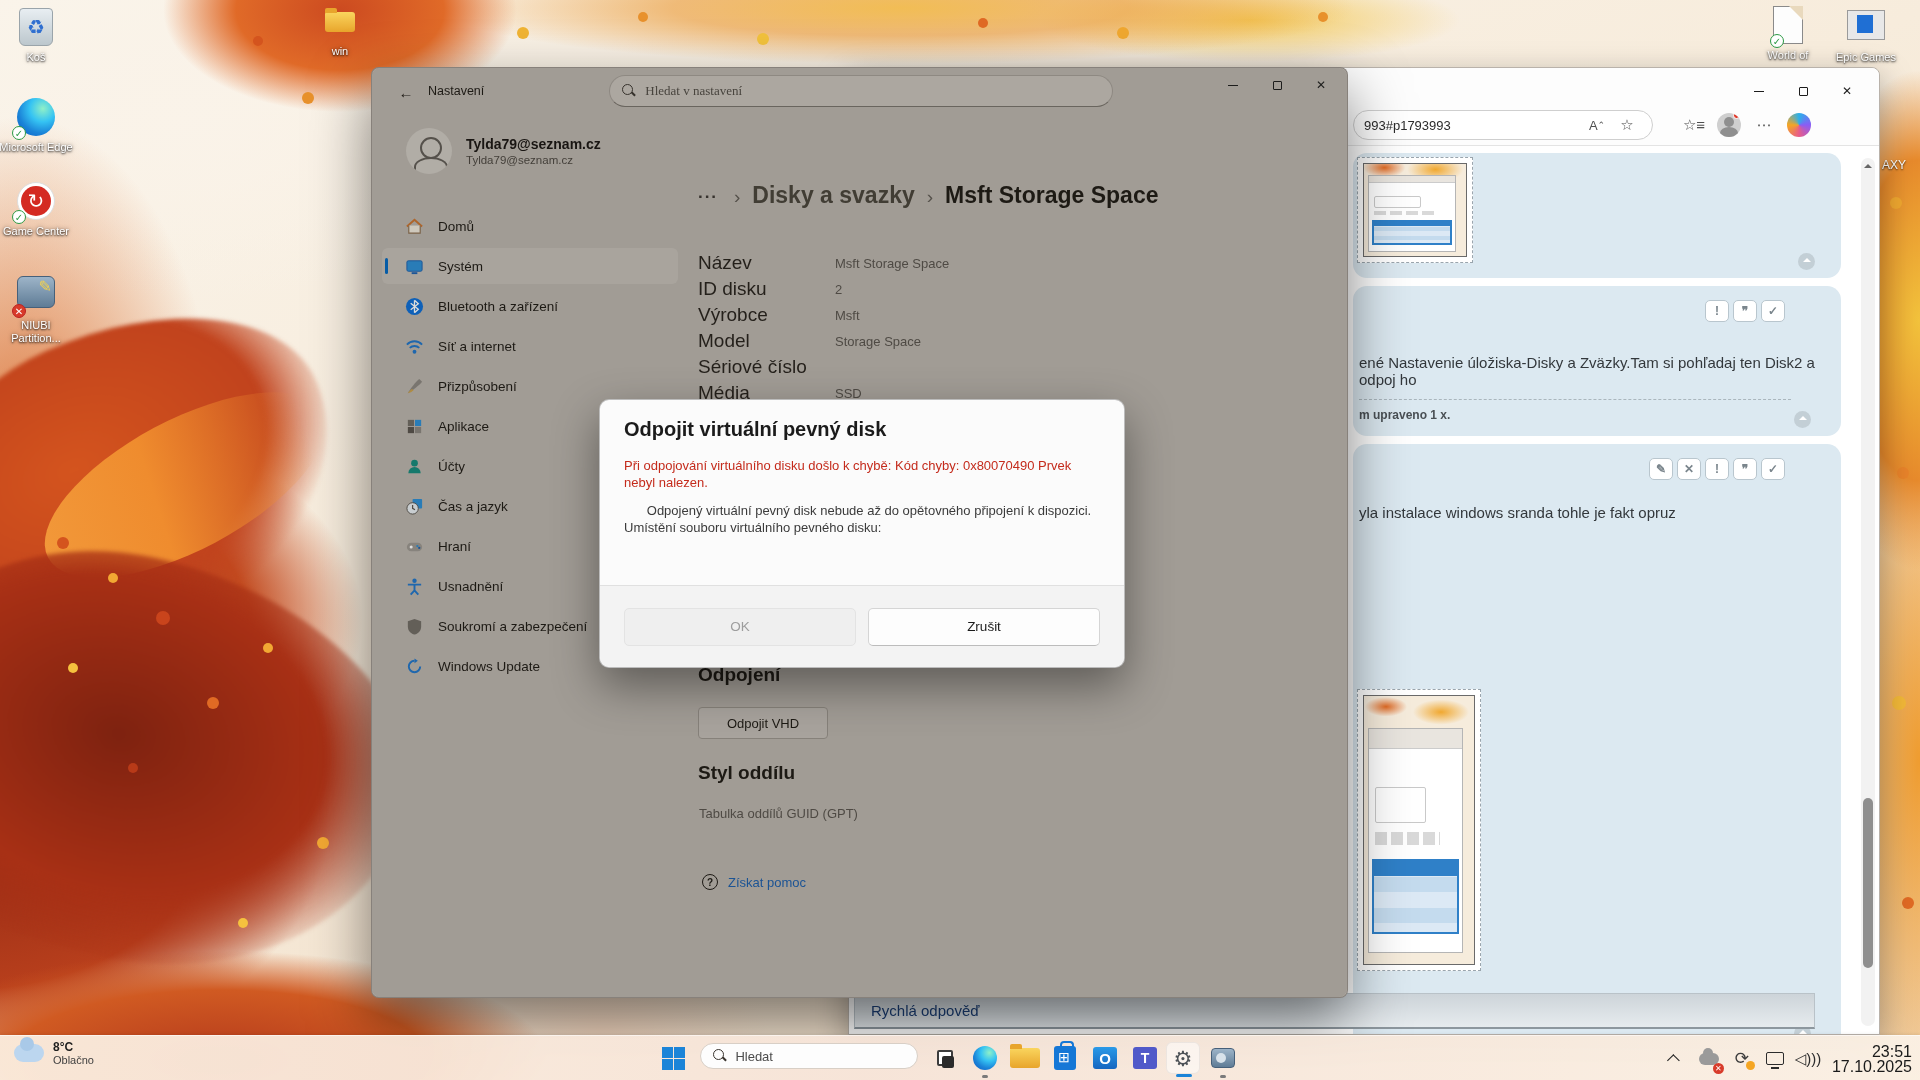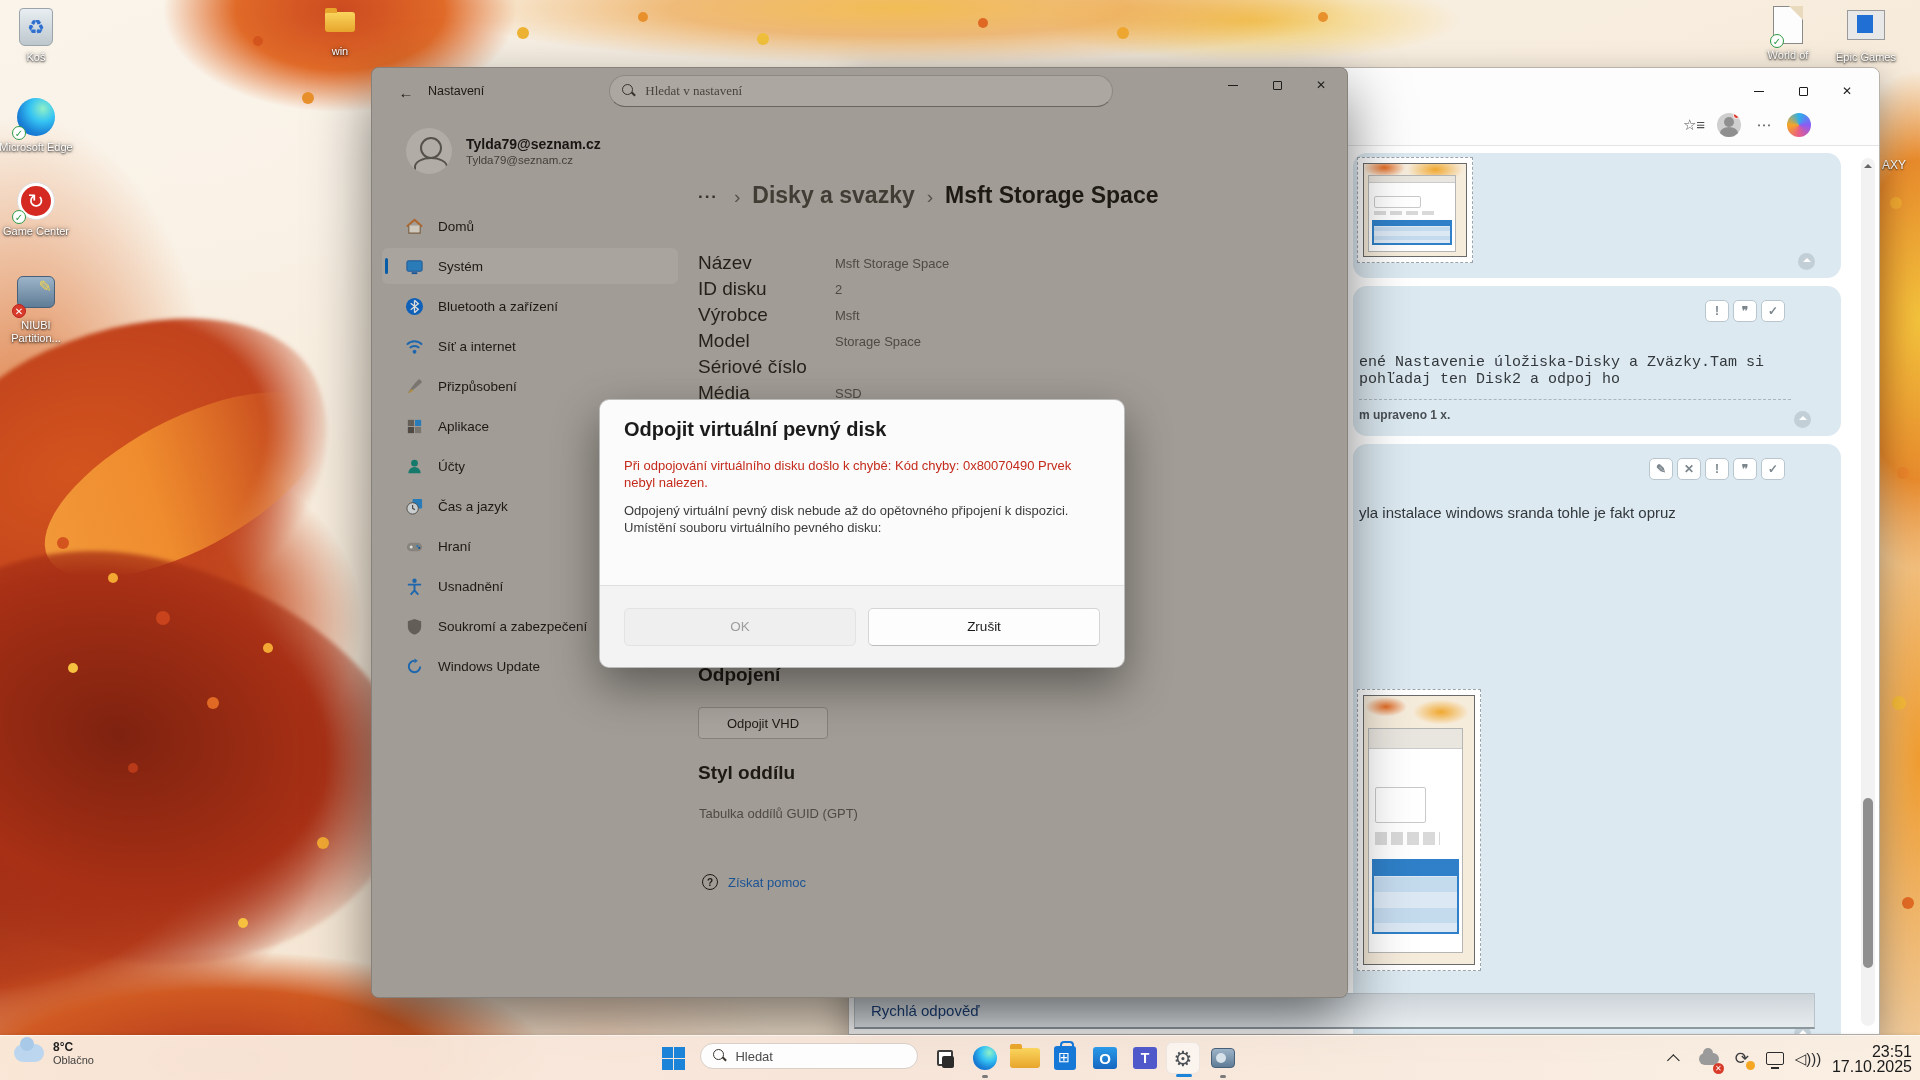--- a/index.html
+++ b/index.html
@@ -165,21 +165,21 @@
   .help-ico { width:16px; height:16px; border:1.5px solid #1c1813; border-radius:50%; color:#1c1813; font-size:10px; font-weight:bold;
               display:flex; align-items:center; justify-content:center; margin-right:10px; }
   #gethelp .gl { font-size:13px; color:#1b5dab; }
 
   
   #dialog { left:598px; top:398px; width:526px; height:269px; background:#fbfbfb; border-radius:10px; z-index:6;
             border:1px solid rgba(0,0,0,.25); box-shadow:0 18px 46px rgba(0,0,0,.42); }
   #dialog .body { position:absolute; left:24px; top:18px; right:24px; }
   #dlg-title { font-size:20px; font-weight:bold; color:#1b1b1b; }
   #dlg-error { margin-top:16px; font-size:13px; line-height:17px; color:#c42b1c; width:480px; }
-  #dlg-text1 { margin-top:11px; font-size:13px; line-height:17px; color:#3b3b3b; width:490px; }
+  #dlg-text1 { margin-top:11px; font-size:13px; line-height:17px; color:#3b3b3b; width:490px;text-align:center; }
   #dlg-text2 { font-size:13px; line-height:17px; color:#3b3b3b; }
   #dialog .footer { position:absolute; left:0; right:0; bottom:0; height:82px; background:#f3f3f3; border-top:1px solid #e0e0e0;
                     border-radius:0 0 10px 10px; display:flex; align-items:center; padding:0 24px; gap:12px; }
   .dbtn { flex:1; height:38px; border-radius:5px; font-size:13.5px; display:flex; align-items:center; justify-content:center; }
   .dbtn.disabled { background:#efefef; border:1px solid #e3e3e3; color:#9d9d9d; }
   .dbtn.normal { background:#fdfdfd; border:1px solid #d5d5d5; border-bottom-color:#bcbcbc; color:#1b1b1b; }
 
   
   #taskbar { left:0; top:1035px; width:1920px; height:45px;
       background:linear-gradient(90deg, rgba(251,238,223,.95), rgba(247,229,217,.95) 45%, rgba(251,241,229,.95));
@@ -294,20 +294,25 @@
         <div class="winbtn">
             <div class="dashglyph"></div>
           </div>
         <div class="winbtn">
             <div class="boxglyph"></div>
           </div>
         <div class="winbtn">
             <span>✕</span>
           </div>
       </div>
+      <div class="addr">
+        <span class="grow">993#p1793993</span>
+        <span class="tico" style="font-size:13px;">A<span style="font-size:9px;">⌃</span></span>
+        <span class="tico">☆</span>
+      </div>
       <div class="abs" style="left:830px;top:42px;display:flex;align-items:center;gap:8px;">
         <span class="tico">☆≡</span>
         <span class="avatar-s">
             <span class="reddot"></span>
           </span>
         <span class="tico">⋯</span>
         <span class="copilot"></span>
       </div>
     </div>
 
@@ -334,21 +339,21 @@
           <div class="pbtn">
               <span>!</span>
             </div>
           <div class="pbtn">
               <span>❞</span>
             </div>
           <div class="pbtn">
               <span>✓</span>
             </div>
         </div>
-        <div class="ptext" style="top:68px;font-family:Liberation Mono, monospace;">ené Nastavenie úložiska-Disky a Zväzky.Tam si pohľadaj ten Disk2 a odpoj ho</div>
+        <div class="ptext" style="top:68px;">ené Nastavenie úložiska-Disky a Zväzky.Tam si pohľadaj ten Disk2 a odpoj ho</div>
         <div class="psep" style="top:113px;"></div>
         <div class="pedit" style="top:122px;">m upraveno 1 x.</div>
         <div class="upcircle" style="right:30px;bottom:8px;"></div>
       </div>
 
       <div class="post" style="top:297px;height:608px;">
         <div class="pbtns">
           <div class="pbtn">
               <span>✎</span>
             </div>

